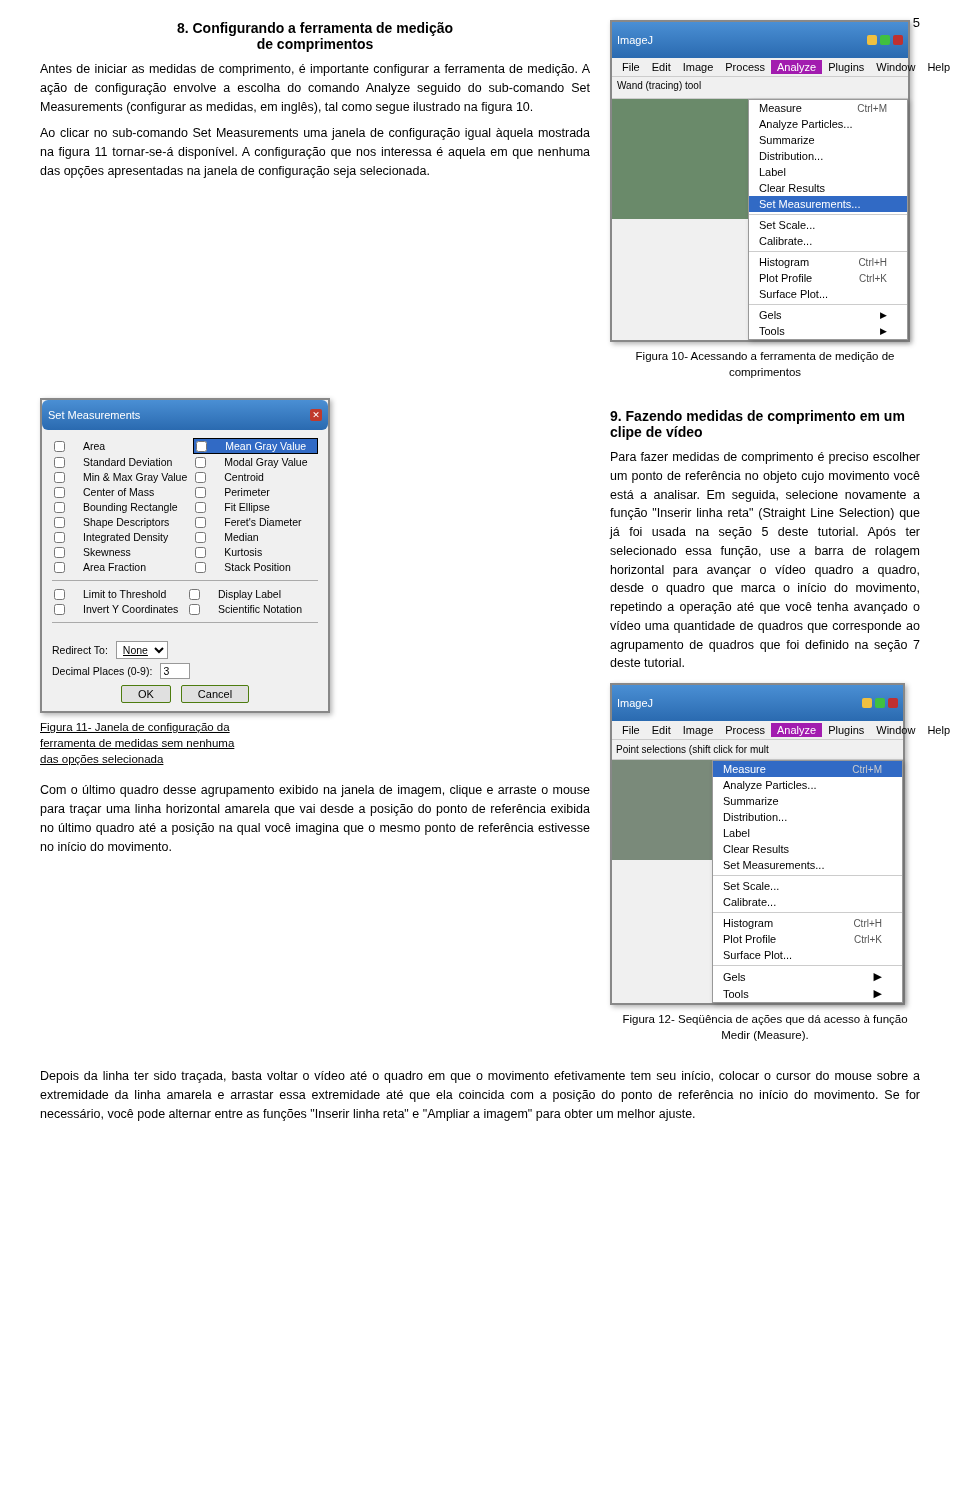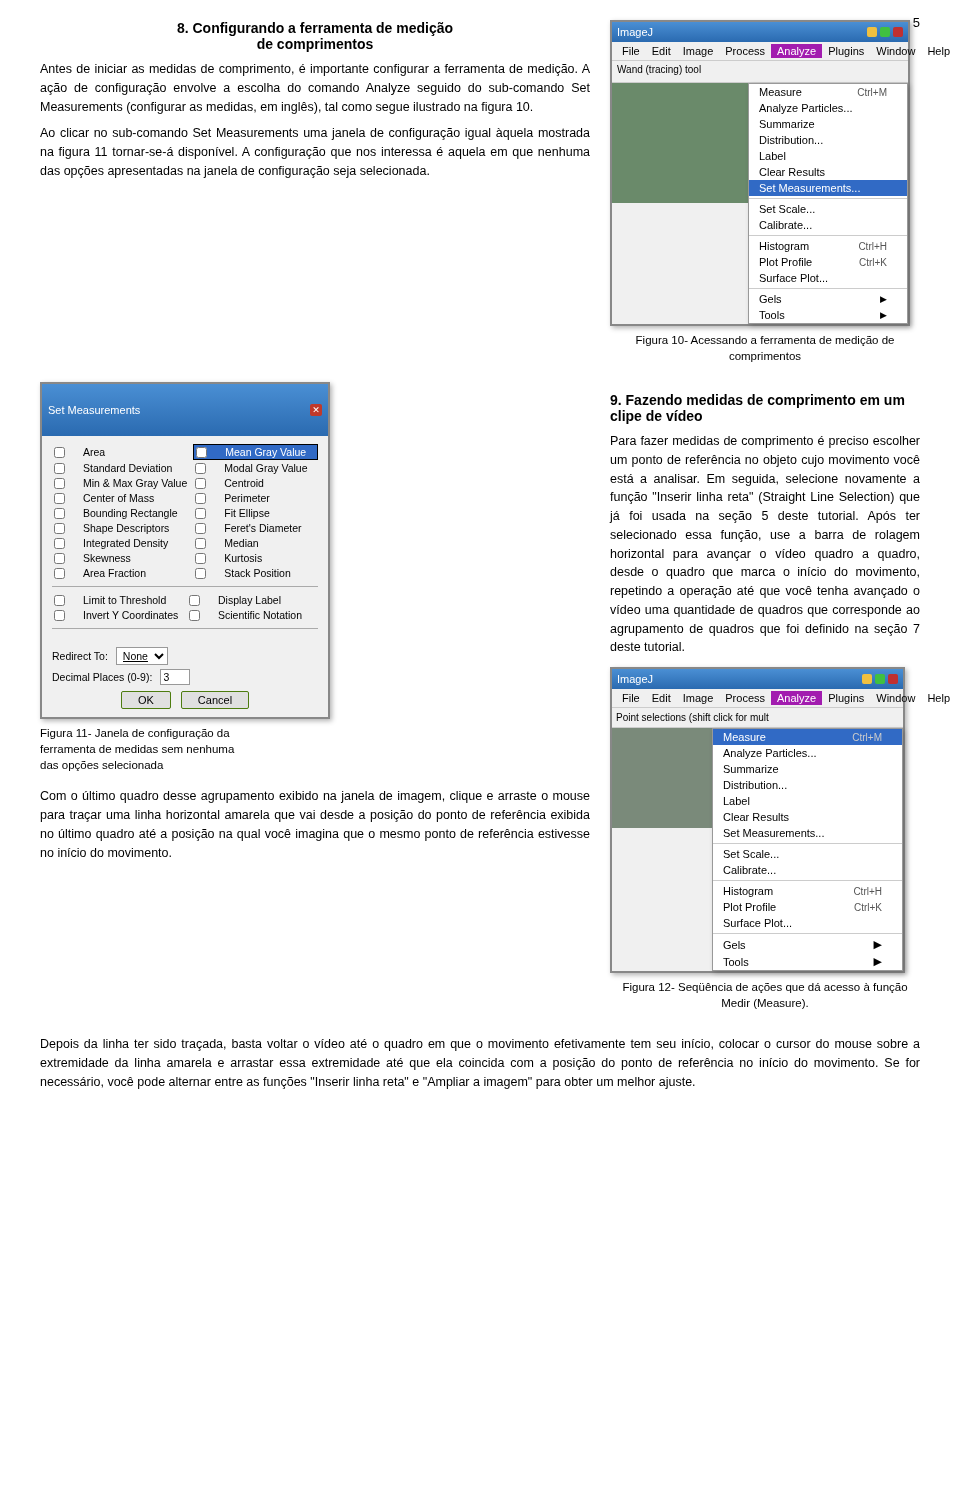--- a/index.html
+++ b/index.html
@@ -55,21 +55,21 @@
       border: 2px solid #888;
       background: #f0f0f0;
       font-size: 11px;
       font-family: Arial, sans-serif;
       width: 300px;
       box-shadow: 2px 2px 5px rgba(0,0,0,0.3);
     }
     .imagej-titlebar {
       background: linear-gradient(to bottom, #4a8fd4, #2a6ab0);
       color: white;
-      padding: 4px 5px;
+      padding: 12px 5px;
       font-size: 11px;
       display: flex;
       align-items: center;
       justify-content: space-between;
     }
     .imagej-menubar {
       background: #f0f0f0;
       display: flex;
       gap: 0;
       padding: 2px 4px;
@@ -130,25 +130,26 @@
       border: 2px solid #888;
       background: #f0f0f0;
       font-family: Arial, sans-serif;
       font-size: 11px;
       width: 290px;
       box-shadow: 2px 2px 5px rgba(0,0,0,0.3);
     }
     .win-titlebar {
       background: linear-gradient(to bottom, #4a8fd4, #2a6ab0);
       color: white;
-      padding: 20px 6px;
+      padding: 9px 6px;
       font-size: 11px;
       display: flex;
       align-items: center;
       justify-content: space-between;
+      border-radius: 6px;
     }
     .win-close {
       background: #c0392b;
       color: white;
       width: 12px;
       height: 12px;
       display: flex;
       align-items: center;
       justify-content: center;
       font-size: 9px;
@@ -508,21 +509,21 @@
           <span>Decimal Places (0-9):</span>
           <input type="text" value="3" style="width: 30px; font-size: 10.5px; border: 1px solid rgb(153, 153, 153); padding: 1px 2px;">
         </div>
         <div class="win-buttons">
           <button class="win-btn">OK</button>
           <button class="win-btn">Cancel</button>
         </div>
       </div>
     </div>
 
-    <div class="figure-caption" style="text-align:left;margin-top:6px;">
+    <div class="figure-caption" style="text-align:left;margin-top:6px;text-decoration:underline;">
       <div>Figura 11- Janela de configuração da</div>
       <div>ferramenta de medidas sem nenhuma</div>
       <div>das opções selecionada</div>
     </div>
 
     <p style="margin-top:14px;">Com o último quadro desse agrupamento exibido na janela de imagem, clique e arraste o mouse para traçar uma linha horizontal amarela que vai desde a posição do ponto de referência exibida no último quadro até a posição na qual você imagina que o mesmo ponto de referência estivesse no início do movimento.</p>
   </div>
 
   <div class="col-right">
     <div class="section-title">9. Fazendo medidas de comprimento em um clipe de vídeo</div>

